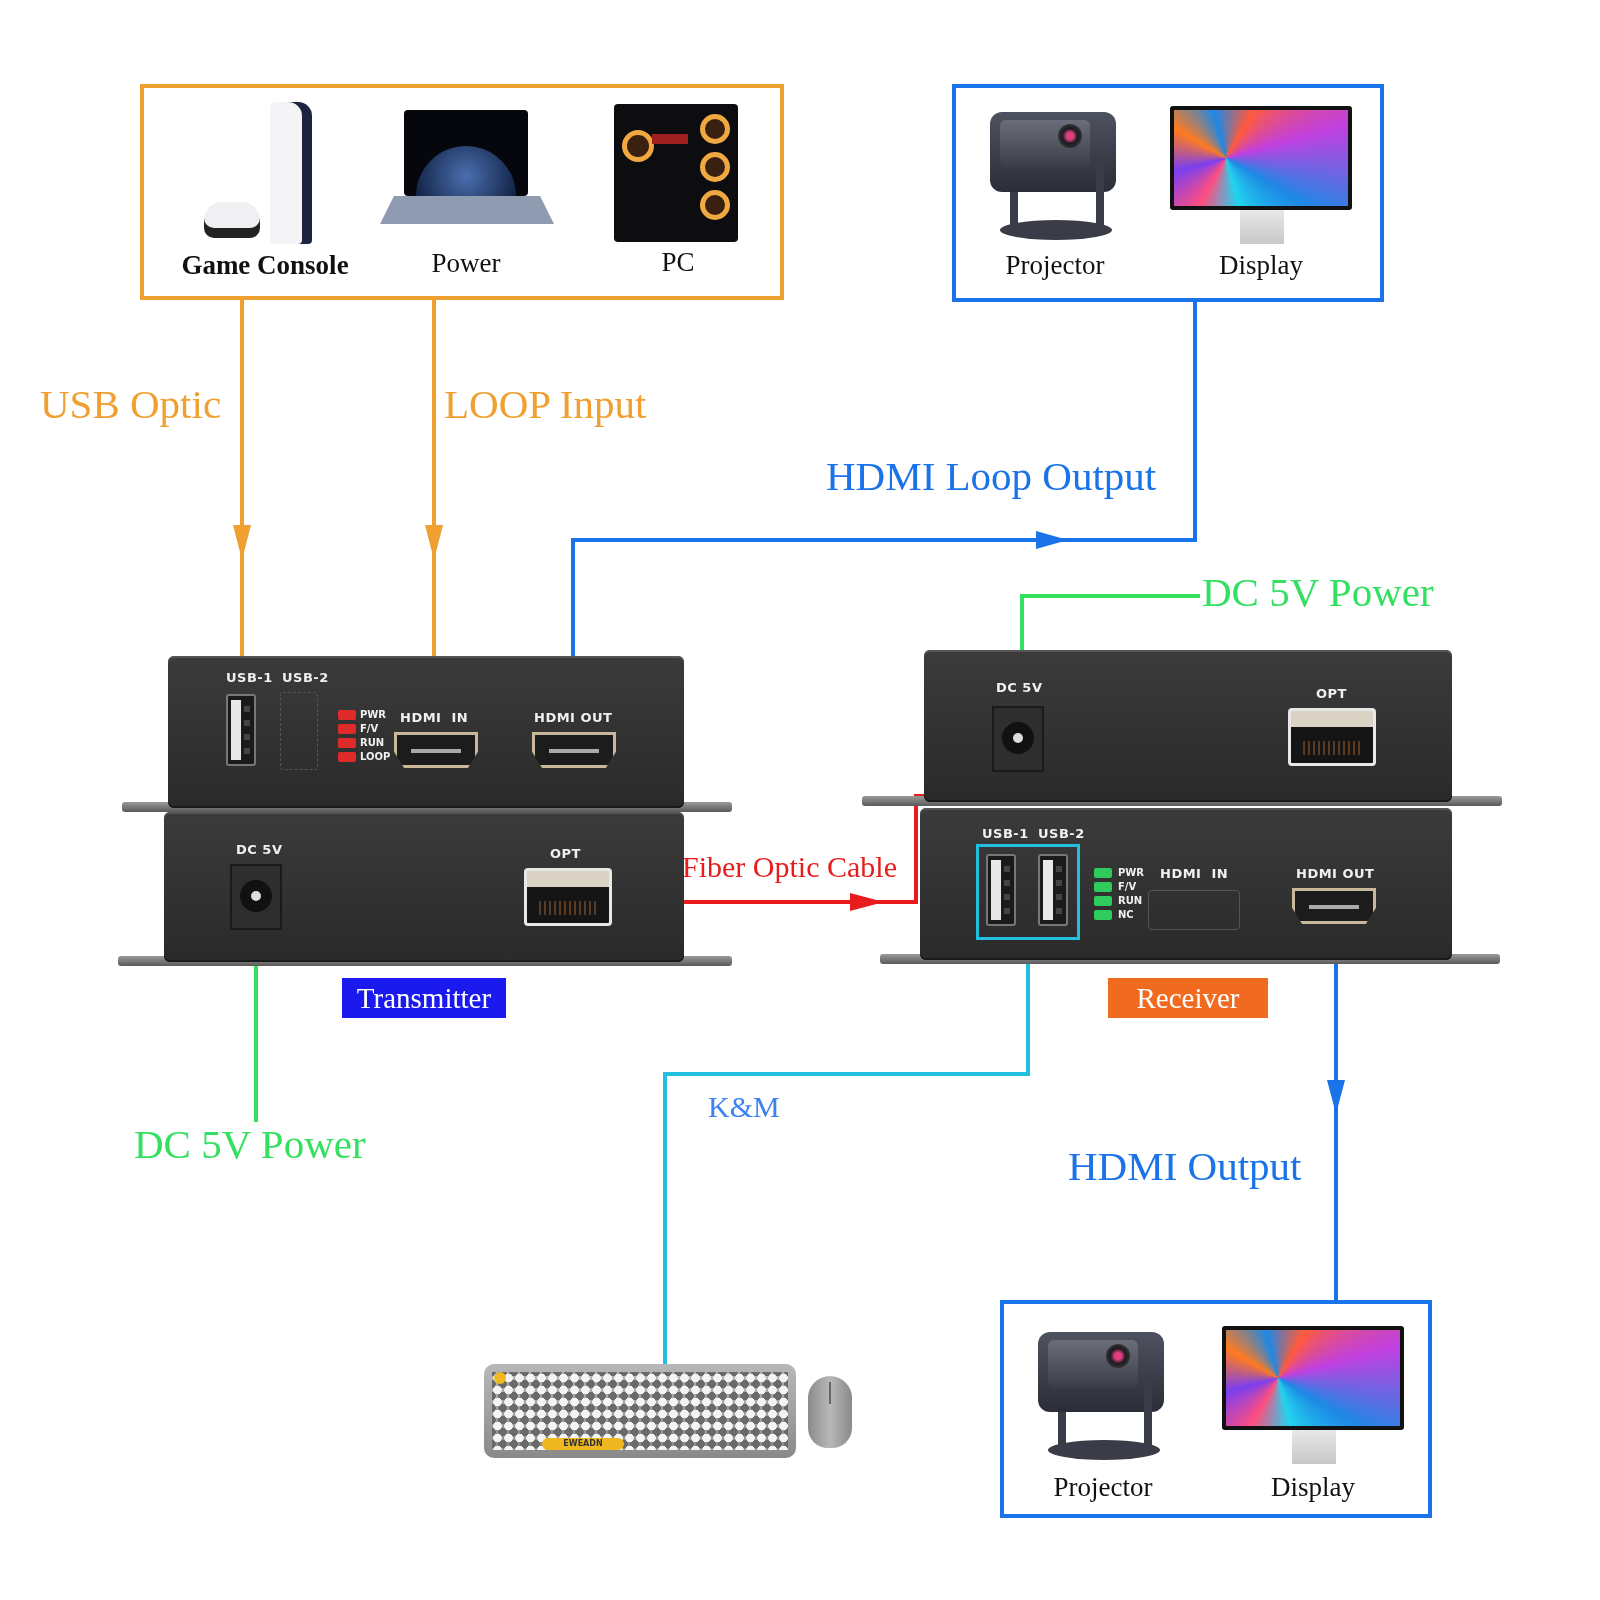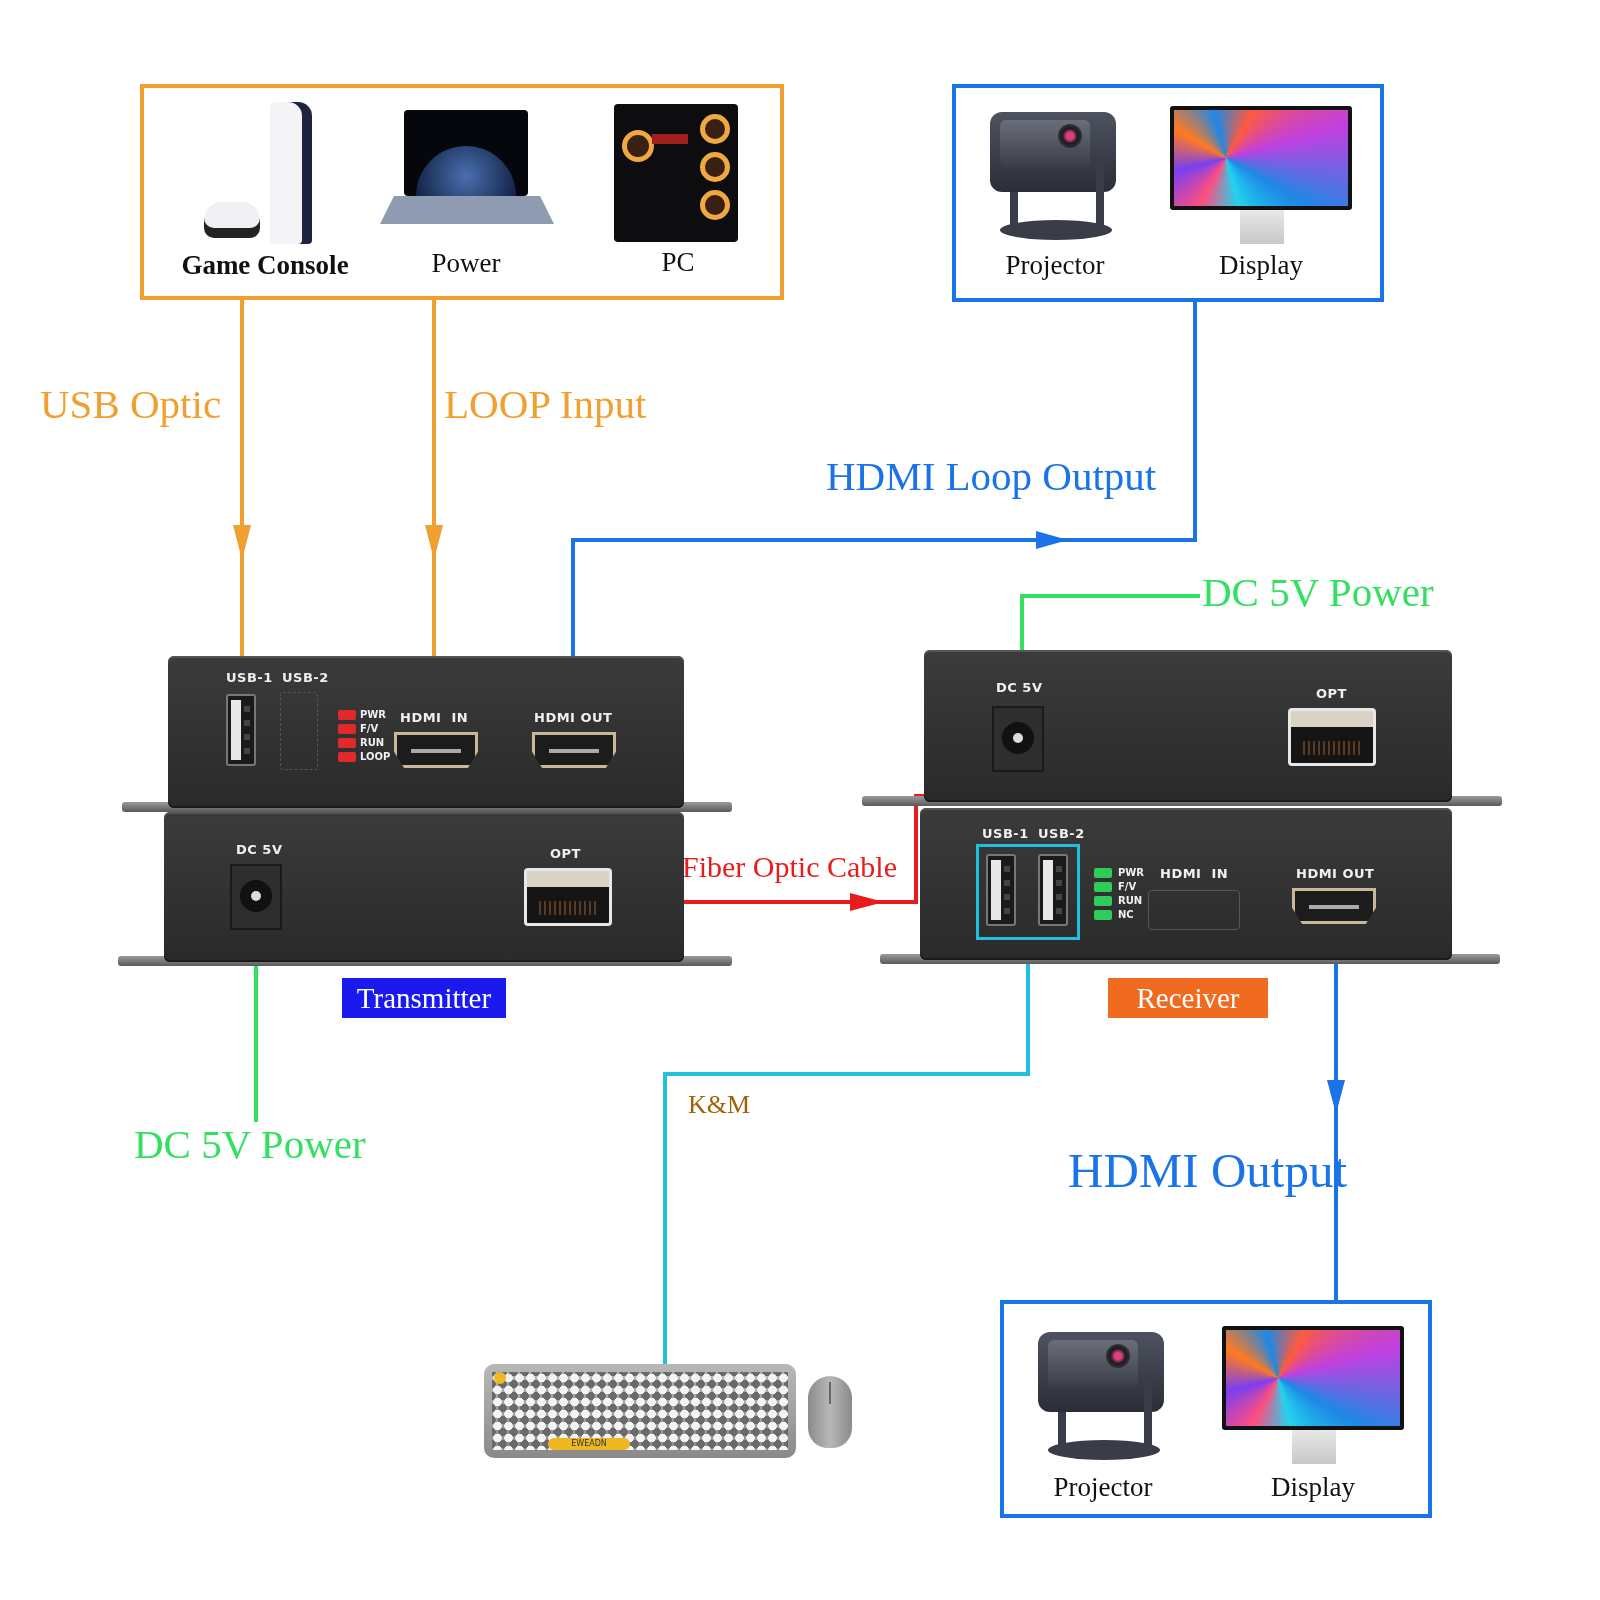--- a/index.html
+++ b/index.html
@@ -118,22 +118,22 @@
     <polygon points="1327,1080 1345,1080 1336,1114" fill="#1a73e8"></polygon>
   </g>
 </svg>
 
 <div class="label-serif" style="left:40px; top:380px; font-size:41px; color:#f0a030;">USB Optic</div>
 <div class="label-serif" style="left:444px; top:380px; font-size:41px; color:#f0a030;">LOOP Input</div>
 <div class="label-serif" style="left:826px; top:452px; font-size:41px; color:#1a73e8;">HDMI Loop Output</div>
 <div class="label-serif" style="left:1202px; top:568px; font-size:41px; color:#33e060;">DC 5V Power</div>
 <div class="label-serif" style="left:682px; top:850px; font-size:30px; color:#e81c1c;">Fiber Optic Cable</div>
 <div class="label-serif" style="left:134px; top:1120px; font-size:41px; color:#33e060;">DC 5V Power</div>
-<div class="label-serif" style="left:688px; top:1090px; font-size:26px; color:#a16207;">K&amp;M</div>
-<div class="label-serif" style="left:1068px; top:1142px; font-size:49px; color:#1a73e8;">HDMI Output</div>
+<div class="label-serif" style="left:708px; top:1090px; font-size:30px; color:#3b82f6;">K&amp;M</div>
+<div class="label-serif" style="left:1068px; top:1142px; font-size:41px; color:#1a73e8;">HDMI Output</div>
 
 <div>
 
   <div class="flange" style="left:122px; top:802px; width:610px;"></div>
   <div class="chassis" style="left:168px; top:656px; width:516px; height:152px;">
     <div class="silk" style="left:58px; top:14px;">USB-1</div>
     <div class="silk" style="left:114px; top:14px;">USB-2</div>
     <div class="usb-port" style="left:58px; top:38px;"></div>
     <div class="usb-empty" style="left:112px; top:36px;"></div>
     <div class="led" style="left:170px; top:54px; background:#e02a2a;"></div>
@@ -190,21 +190,21 @@
     <div class="silk" style="left:376px; top:58px;">HDMI OUT</div>
     <div class="hdmi-port" style="left:372px; top:80px;"></div>
   </div>
   <div class="tag" style="left:1108px; top:978px; width:160px; background:#f06a20;">Receiver</div>
 </div>
 
 <div>
   <div class="abs" style="left:484px; top:1364px; width:312px; height:94px; background:linear-gradient(#b8b8b8,#8a8a8a); border-radius:10px;">
     <div class="abs" style="left:8px; top:8px; width:296px; height:78px; background-image: radial-gradient(circle, #f4f4f4 0 4px, transparent 4.5px), radial-gradient(circle, #6a6a6a 0 4px, transparent 4.5px); background-size: 11px 12px, 11px 12px; background-position: 0 0, 5px 6px;"></div>
     <div class="abs" style="left:10px; top:8px; width:12px; height:12px; border-radius:50%; background:#f0b820;"></div>
-    <div class="abs" style="left:64px; top:74px; width:82px; height:12px; background:#f0b820; border-radius:6px; font-family:'DejaVu Sans',sans-serif; font-size:8px; line-height:12px; color:#333; text-align:center; font-weight:normal;">EWEADN</div>
+    <div class="abs" style="left:58px; top:74px; width:82px; height:12px; background:#f0b820; border-radius:6px; font-family:'DejaVu Sans',sans-serif; font-size:8px; line-height:12px; color:#333; text-align:center; font-weight:bold;">EWEADN</div>
   </div>
   <div class="abs" style="left:808px; top:1376px; width:44px; height:72px; background:linear-gradient(90deg,#8a8a8a,#b8b8b8,#8a8a8a); border-radius:22px 22px 20px 20px;">
     <div class="abs" style="left:21px; top:6px; width:2px; height:22px; background:#666;"></div>
   </div>
 </div>
 
 <div class="box" style="left:1000px; top:1300px; width:432px; height:218px; border-color:#1a73e8;">
   <div class="abs" style="left:30px; top:24px; width:134px; height:136px;">
     <div class="abs" style="left:4px; top:4px; width:126px; height:80px; background:linear-gradient(#4e5260,#2b2e38); border-radius:12px;"></div>
     <div class="abs" style="left:14px; top:12px; width:90px; height:48px; background:linear-gradient(#6a6e7a,#3a3d47); border-radius:6px;"></div>

